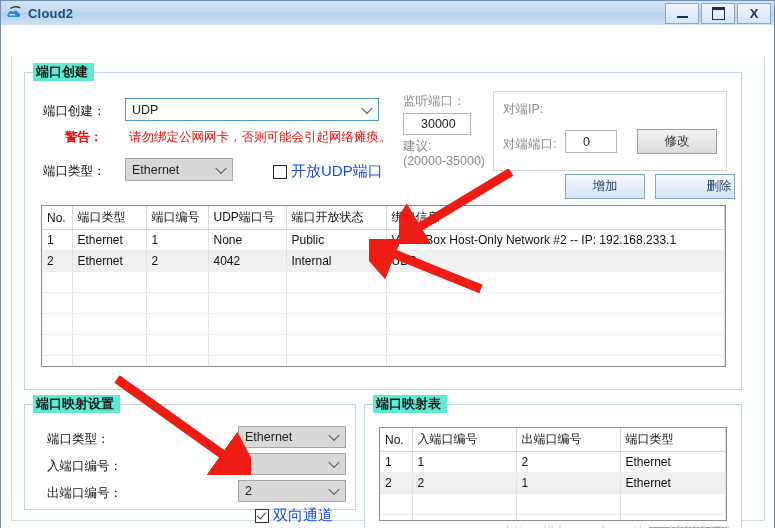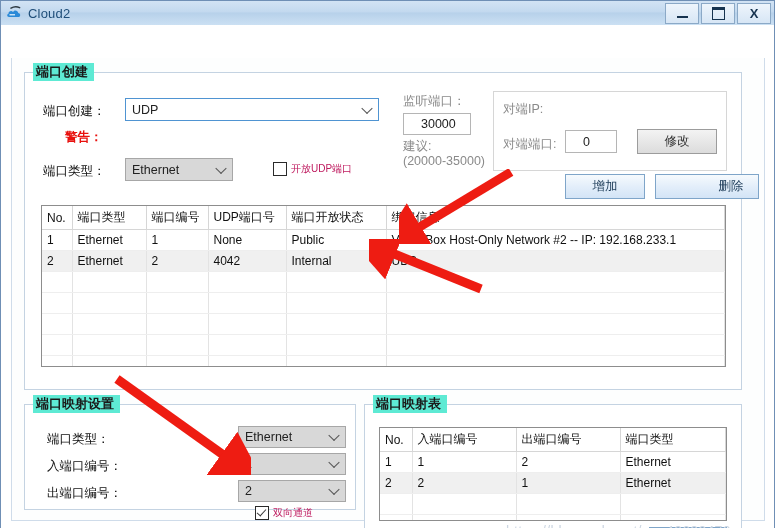--- a/index.html
+++ b/index.html
@@ -9,21 +9,21 @@
     font-size:12px;color:#202020;background:#ffffff;
   }
   .win{position:relative;width:775px;height:528px;box-sizing:border-box;
        border:1px solid #6f8fb5;background:#f4f7fb;}
 
   
   .titlebar{position:absolute;left:0;top:0;width:773px;height:24px;
     background:linear-gradient(to bottom,#d2e3f4 0%,#c3d9ef 45%,#b7d1ea 50%,#cbe0f3 100%);
     border-bottom:1px solid #9ab8d8;display:flex;align-items:center;}
   .app-icon{width:18px;height:16px;margin-left:5px;margin-right:4px;position:relative;}
-  .title-text{font-size:13px;font-weight:normal;color:#1f4e79;letter-spacing:.2px;}
+  .title-text{font-size:13px;font-weight:bold;color:#1f4e79;letter-spacing:.2px;}
   .wbtns{position:absolute;right:3px;top:2px;display:flex;gap:2px;}
   .wbtn{width:32px;height:19px;border:1px solid #8ba9c7;
         background:linear-gradient(to bottom,#eef5fc,#d7e6f5);
         display:flex;align-items:center;justify-content:center;
         font-size:12px;color:#16334f;}
   .wbtn .min{display:block;width:11px;height:2px;background:#16334f;margin-top:6px;}
   .wbtn .max{display:block;width:11px;height:9px;border:1px solid #16334f;border-top-width:3px;}
   .wbtn.close{font-size:13px;font-weight:bold;}
 
   
@@ -64,21 +64,21 @@
        justify-content:center;letter-spacing:2px;padding-left:0;}
 
   .btn{position:absolute;box-sizing:border-box;
        border:1px solid #7fa5c9;
        background:linear-gradient(to bottom,#f6fafd 0%,#e3eefa 50%,#d3e4f6 100%);
        display:flex;align-items:center;justify-content:center;
        font-size:12.5px;color:#1b3a57;}
   .btn.gray{border:1px solid #9c9c9c;color:#333;
        background:linear-gradient(to bottom,#f3f3f3,#dcdcdc);}
 
-  .chk{position:absolute;display:flex;align-items:center;gap:4px;font-size:10px;color:#be185d;}
+  .chk{position:absolute;display:flex;align-items:center;gap:4px;font-size:15px;color:#1d4ed8;}
   .box{width:12px;height:12px;border:1px solid #2a2a2a;background:#fff;
        display:inline-block;position:relative;}
   .box.checked::after{content:"";position:absolute;left:3px;top:0px;width:4px;height:8px;
        border-right:1.8px solid #3a3a3a;border-bottom:1.8px solid #3a3a3a;transform:rotate(42deg);}
 
   
   .tablewrap{position:absolute;box-sizing:border-box;border:1px solid #8d8d8d;background:#fff;overflow:hidden;}
   table{border-collapse:collapse;width:100%;font-size:12px;table-layout:fixed;}
   th{font-weight:normal;text-align:left;padding:2px 5px;color:#111;
      border-right:1px solid #d6d6d6;border-bottom:1px solid #d6d6d6;height:19px;
@@ -128,20 +128,21 @@
       <div class="group" style="left:12px;top:14px;width:716px;height:316px;">
         <div class="group-title">端口创建</div>
 
         <div class="lbl" style="left:18px;top:30px;">端口创建：</div>
         <div class="combo focus" style="left:100px;top:25px;width:254px;height:23px;">
           <span>UDP</span>
           <i class="chev"></i>
         </div>
 
         <div class="lbl red" style="left:40px;top:56px;">警告：</div>
+        <div class="lbl red" style="left:104px;top:56px;font-weight:normal;">请勿绑定公网网卡，否则可能会引起网络瘫痪。</div>
 
         <div class="lbl" style="left:18px;top:90px;">端口类型：</div>
         <div class="combo" style="left:100px;top:85px;width:108px;height:23px;">
           <span>Ethernet</span>
           <i class="chev"></i>
         </div>
 
         <div class="chk" style="left:248px;top:89px;">
           <span class="box"></span>
           <span>开放UDP端口</span>
@@ -158,21 +159,21 @@
 
         <div class="lbl gray" style="left:478px;top:28px;">对端IP:</div>
 
         <div class="lbl gray" style="left:478px;top:63px;">对端端口:</div>
         <div class="txt" style="left:540px;top:57px;width:52px;height:23px;">
           <span>0</span>
         </div>
         <div class="btn gray" style="left:612px;top:56px;width:80px;height:25px;">修改</div>
 
         <div class="btn" style="left:540px;top:101px;width:80px;height:25px;">增加</div>
-        <div class="btn" style="left:630px;top:101px;width:104px;height:25px;padding-left:48px;">删除</div>
+        <div class="btn" style="left:630px;top:101px;width:80px;height:25px;padding-left:48px;">删除</div>
 
         <div class="tablewrap" style="left:16px;top:132px;width:685px;height:162px;">
           <table>
             <colgroup>
               <col style="width:30px">
                 <col style="width:74px">
                 <col style="width:62px">
               <col style="width:78px">
                 <col style="width:100px">
                 <col>

